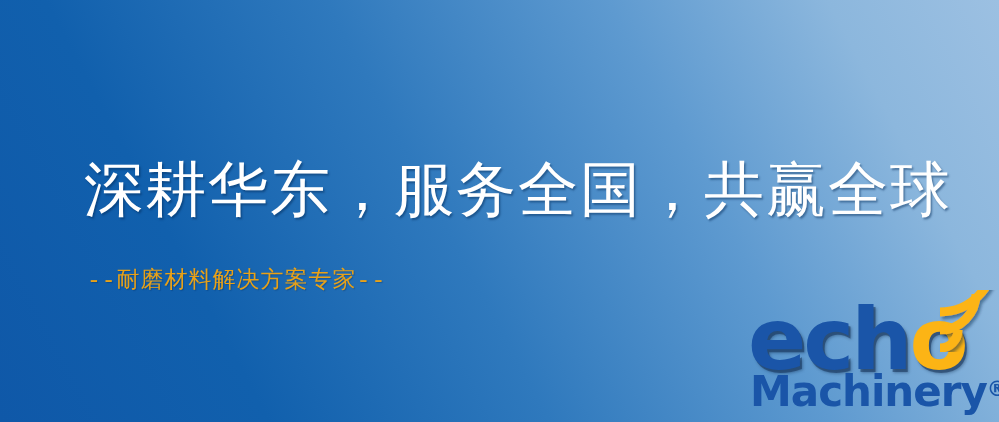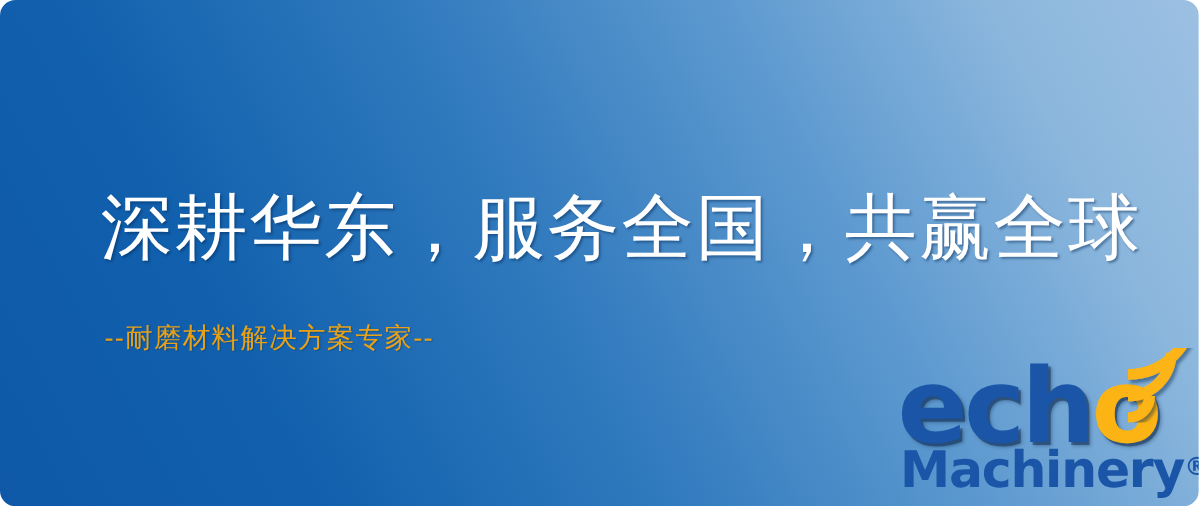--- a/index.html
+++ b/index.html
@@ -15,21 +15,20 @@
     
     background:
       linear-gradient(62deg,
         #0f58a8 0%,
         #1160ad 22%,
         #2f79bd 45%,
         #5e9ad0 68%,
         #8cb7dd 86%,
         #9cc0e2 100%);
     font-family: "Liberation Sans", sans-serif;
-    border-radius: 13px;
   }
 
   
   #headline {
     position: absolute;
     left: 84px;
     top: 154px;
     font-family: "Liberation Serif", "DejaVu Serif", serif;
     font-size: 60px;
     line-height: 72px;
@@ -37,21 +36,21 @@
     color: #ffffff;
     white-space: nowrap;
     text-shadow: 1.5px 2px 2px rgba(0, 40, 85, 0.45);
   }
 
   
   #subtitle {
     position: absolute;
     left: 87px;
     top: 266px;
-    font-family: Liberation Sans, sans-serif;
+    font-family: Liberation Mono, monospace;
     font-size: 23px;
     line-height: 30px;
     letter-spacing: 1px;
     color: #e8a117;
     white-space: nowrap;
     text-shadow: 1px 1px 1px rgba(0, 40, 85, 0.30);
   }
 
   
   #logo {

